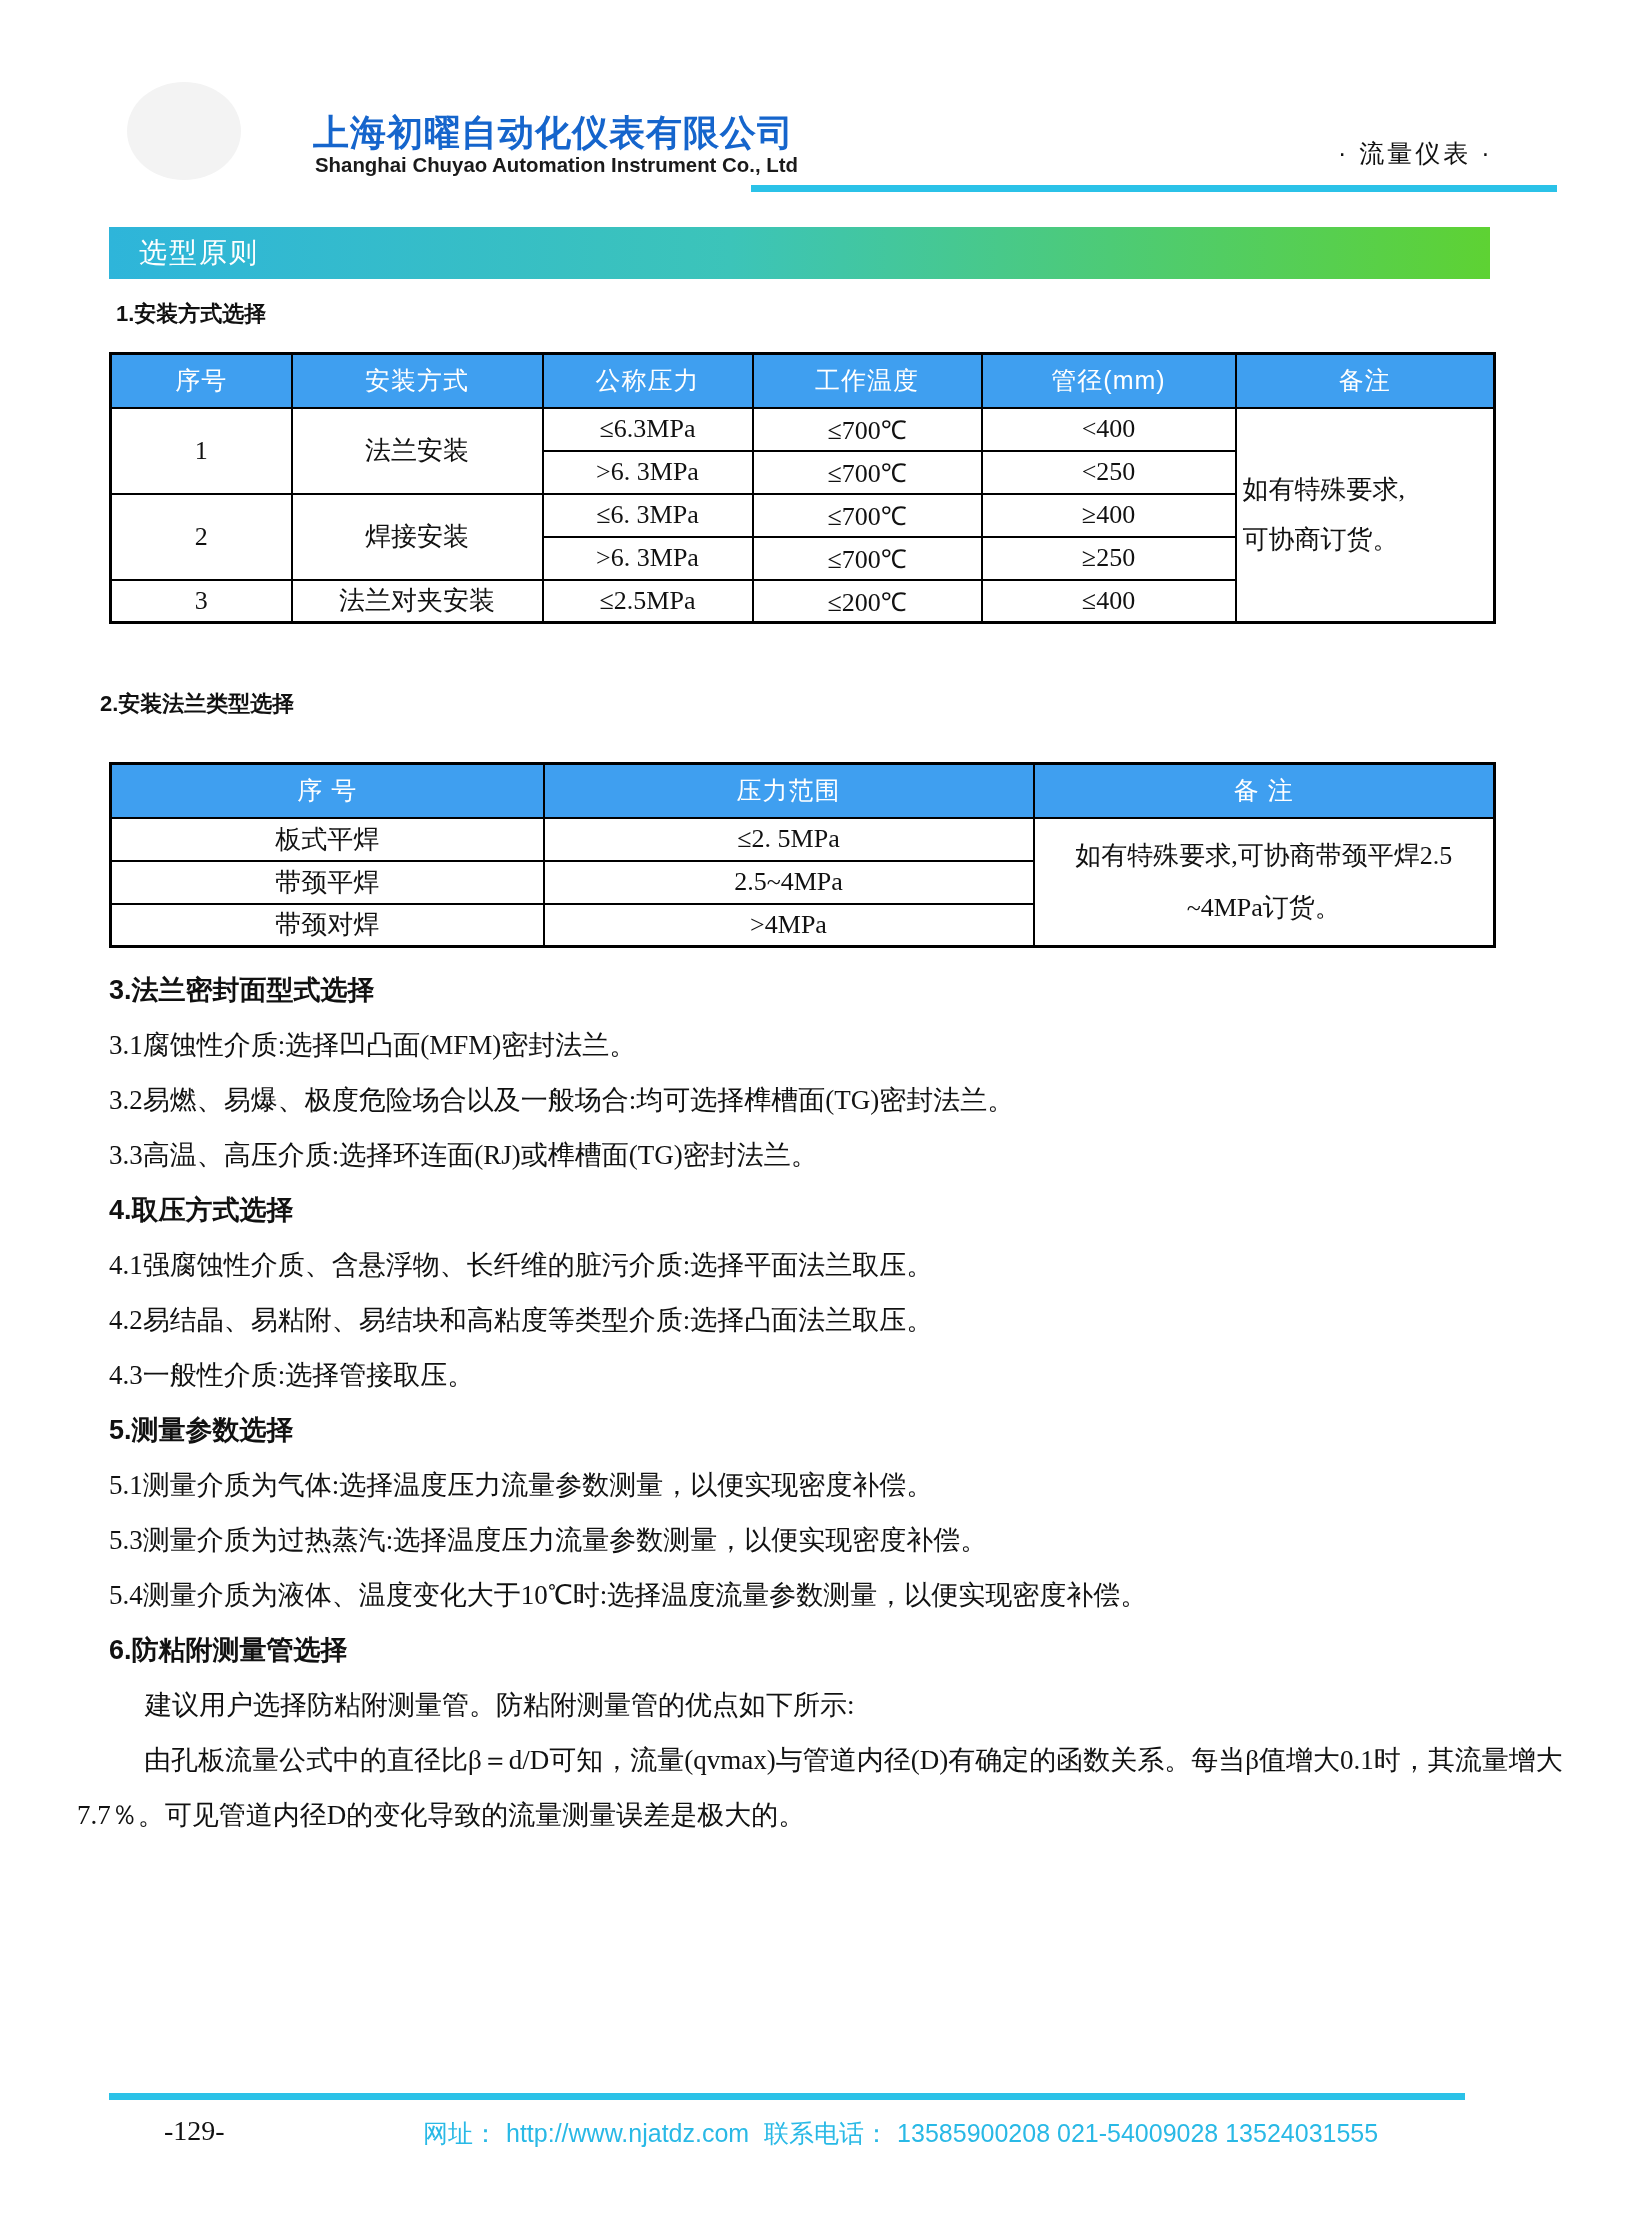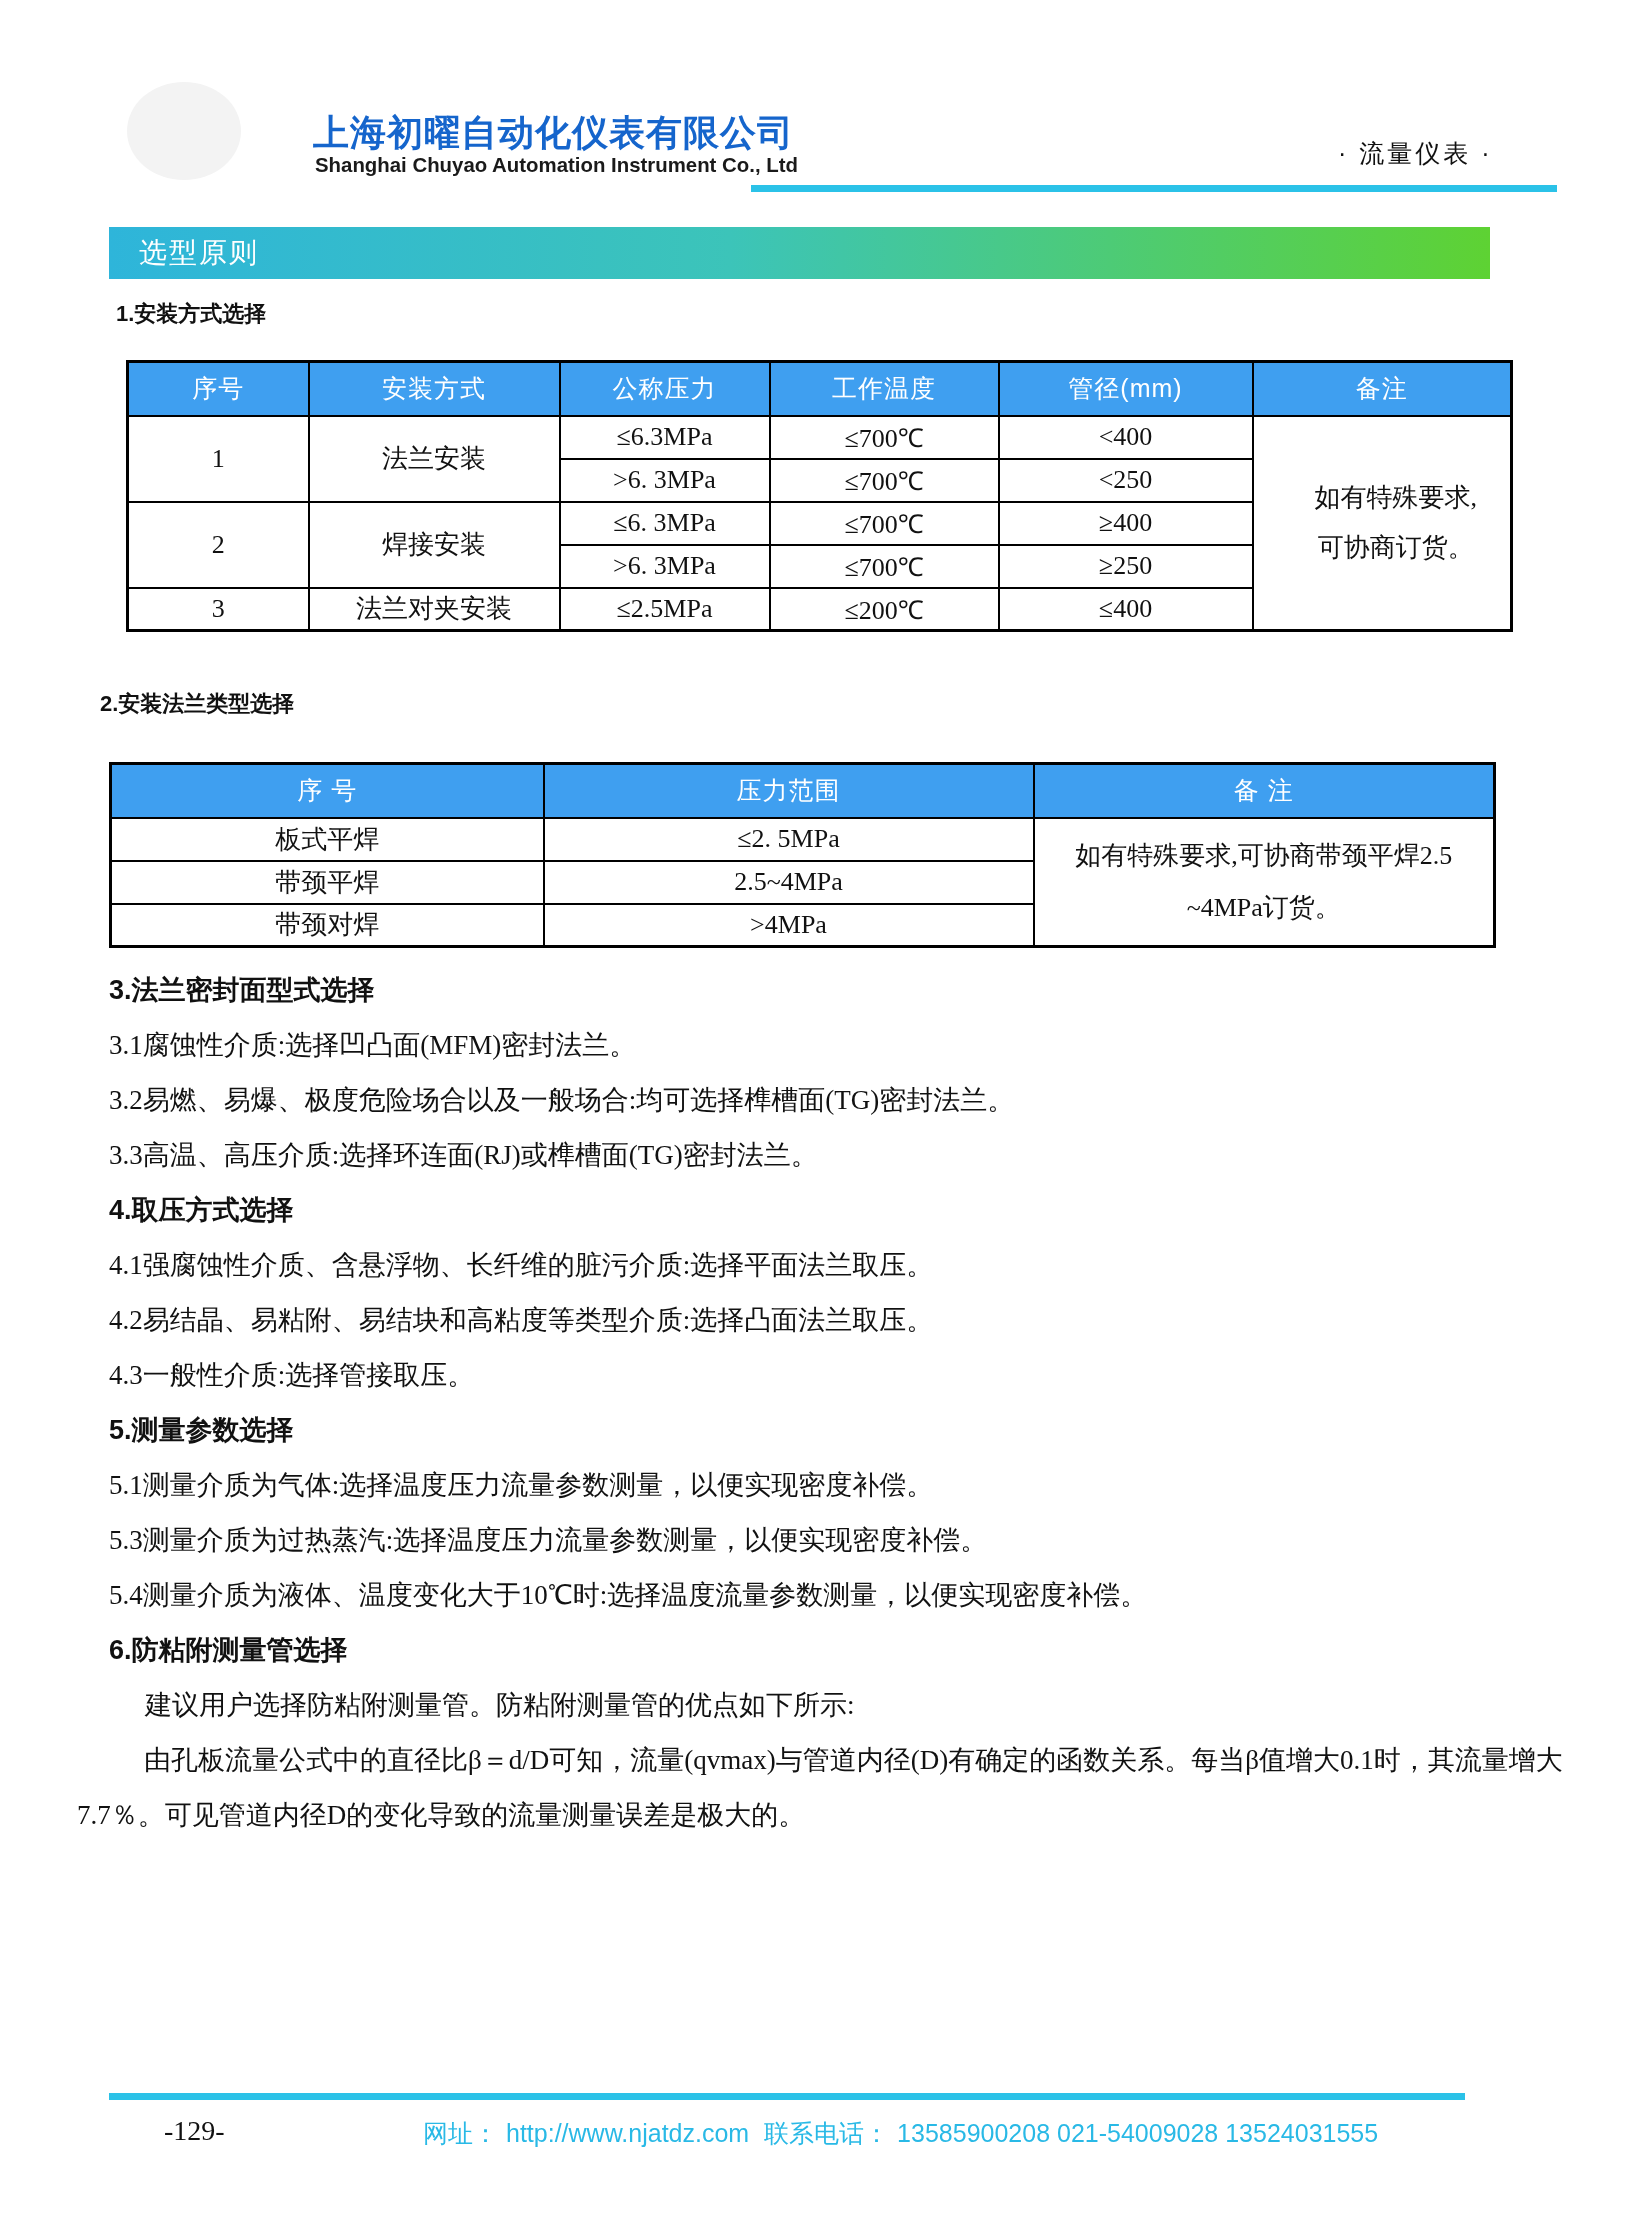--- a/index.html
+++ b/index.html
@@ -59,36 +59,36 @@
   }
   .h-install { position:absolute; left:116px; top:299px; }
   .h-flange  { position:absolute; left:100px; top:689px; }
 
   
   table {
     border-collapse:collapse; table-layout:fixed;
     position:absolute; left:109px;
     background:#fff;
   }
-  .tbl-install { top:360px; width:1383px;margin-left:17px; }
+  .tbl-install { top:352px; width:1383px; }
   .tbl-flange  { top:762px; width:1383px; }
   th {
     background:#3f9ff0; color:#ffffff;
     font-family:"Liberation Sans", sans-serif;
     font-weight:500; font-size:25px;
     height:54px; border:2px solid #000; text-align:center;
     letter-spacing:1px;
   }
   td {
     font-family:"Liberation Serif", serif;
     font-size:26px; text-align:center;
     height:43px; border:2px solid #000; color:#111;
   }
   table { border:3px solid #000; }
-  .note-cell { text-align:center; padding-left:28px; line-height:50px; }
+  .note-cell { text-align:left; padding-left:6px; line-height:50px; }
   .note-cell-center { text-align:center; line-height:52px; }
 
   
   .content {
     position:absolute; left:109px; top:963px; width:1383px;
   }
   .content .line { height:55px; line-height:55px; font-size:27px; }
   .content .heading-line {
     font-family:"Liberation Sans", sans-serif; font-weight:bold;
   }

